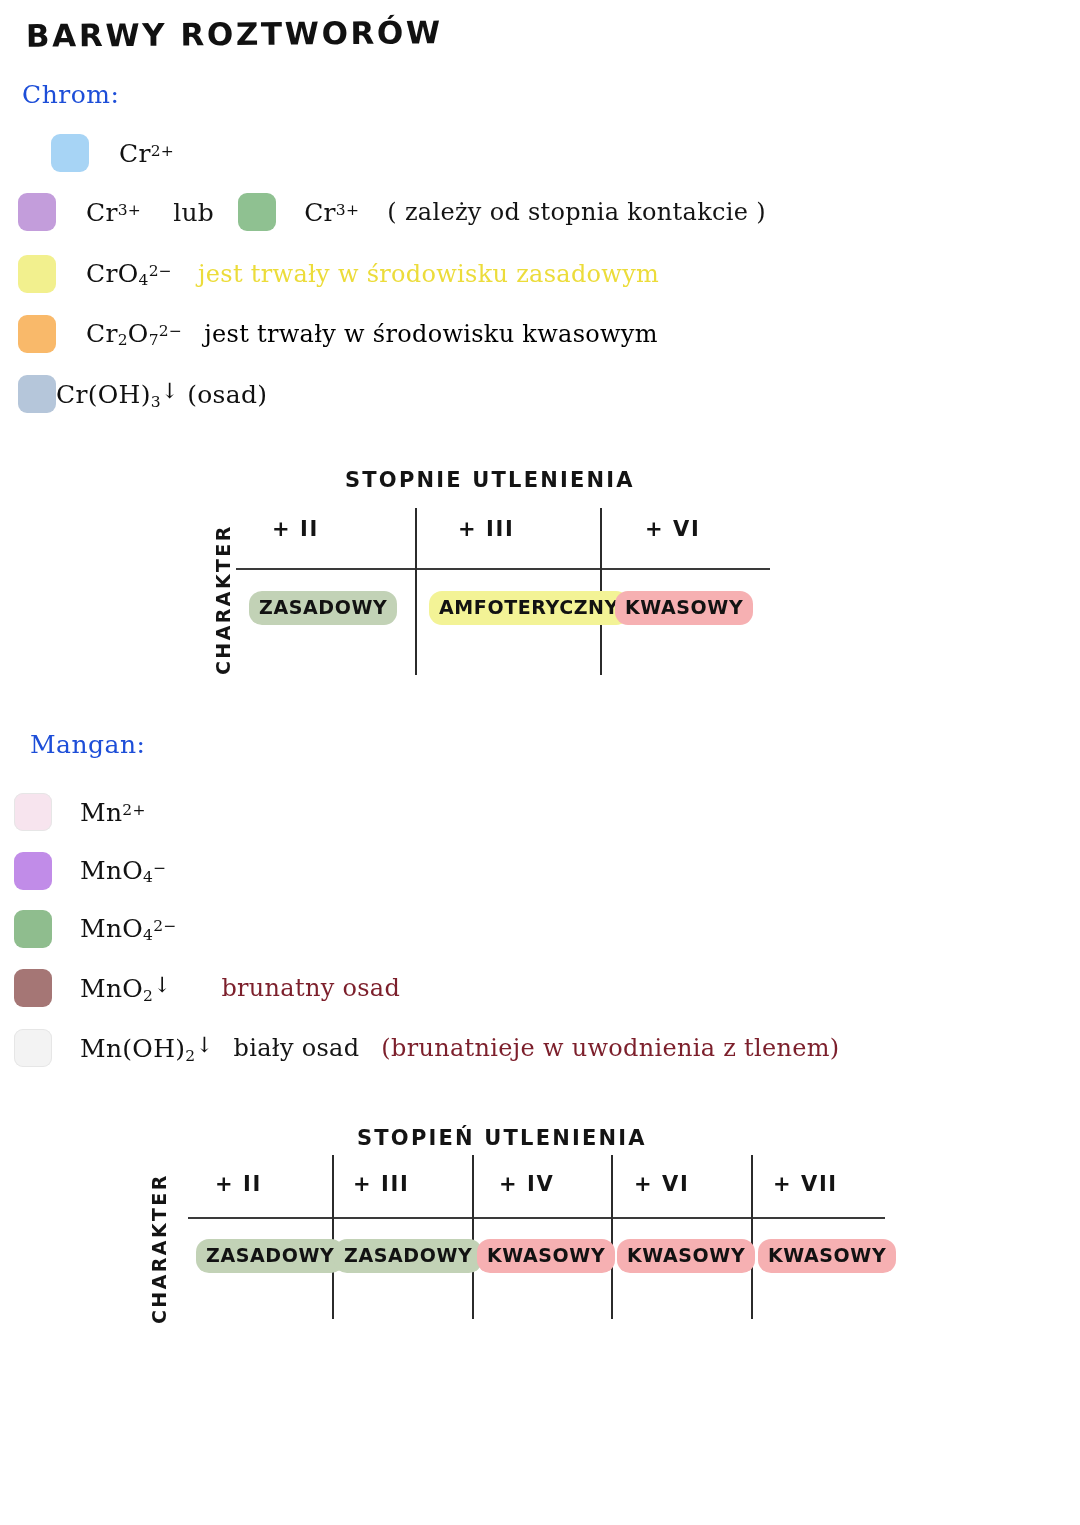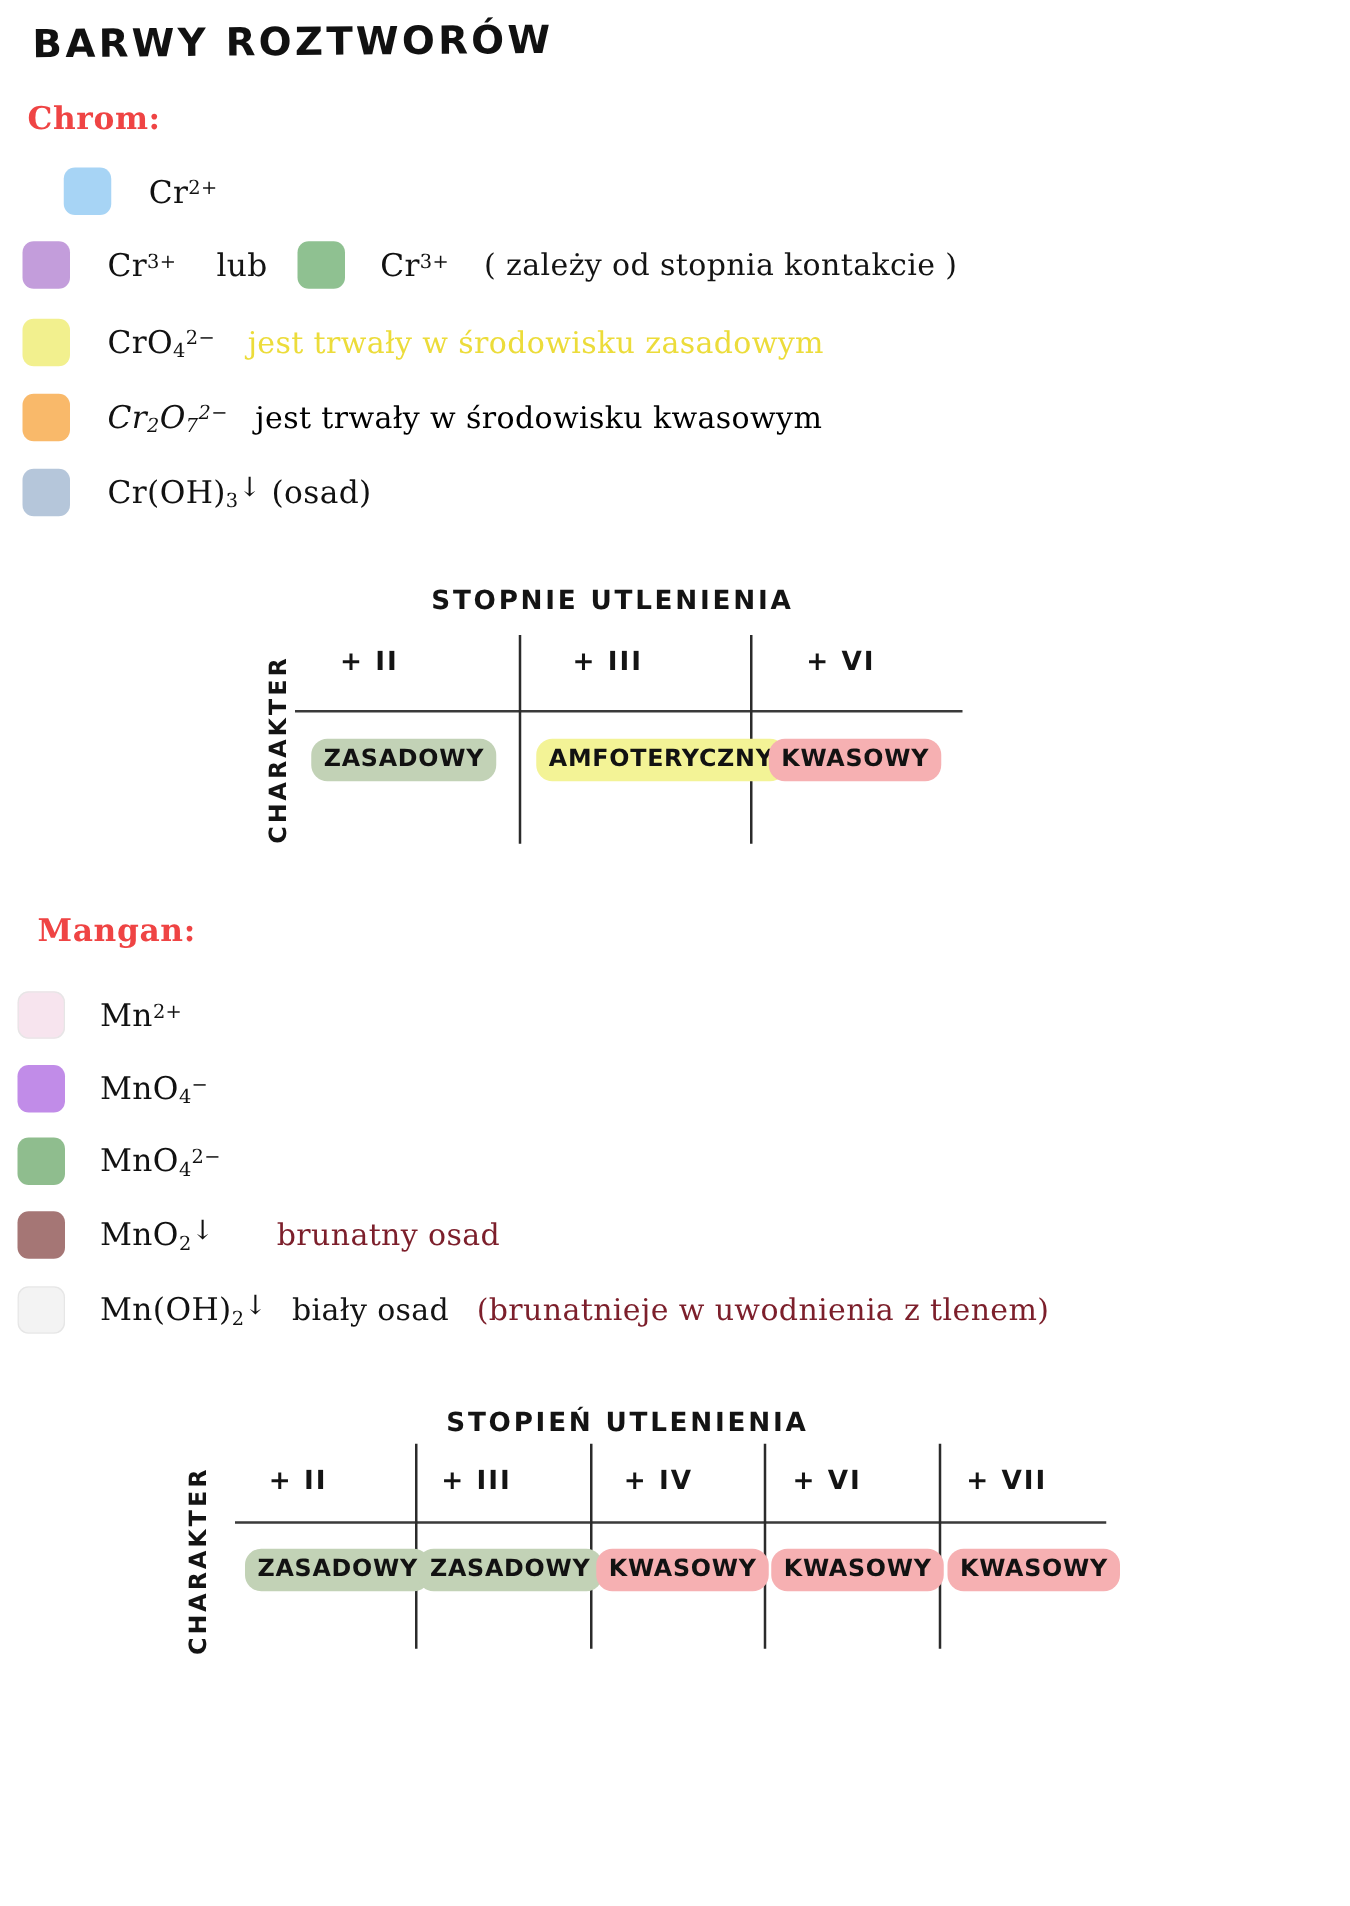--- a/index.html
+++ b/index.html
@@ -32,22 +32,22 @@
     letter-spacing: 2.6px;
     font-family: "DejaVu Sans", sans-serif;
     color: #111111;
     transform: rotate(-0.5deg);
   }
 
   
   .section-head {
     position: absolute;
     font-size: 25px;
-    font-weight: 700;
-    color: #ef4444;
+    font-weight: 400;
+    color: #1d4ed8;
     font-family: "DejaVu Serif", serif;
     letter-spacing: 0.5px;
   }
   #chrom-head { left: 22px; top: 80px; }
   #mangan-head { left: 30px; top: 730px; }
 
   
   .legend-row {
     position: absolute;
     display: flex;
@@ -176,27 +176,27 @@
   </div>
 
   <div class="legend-row" style="left:18px; top:252px;">
     <div class="swatch" style="background:#f2f08e;"></div>
     <div class="formula" style="margin-left:30px;">CrO<sub>4</sub><sup>2−</sup></div>
     <div class="note yellow" style="margin-left:26px;">jest trwały w środowisku  zasadowym</div>
   </div>
 
   <div class="legend-row" style="left:18px; top:312px;">
     <div class="swatch" style="background:#f9b96a;"></div>
-    <div class="formula" style="margin-left:30px;font-style:italic;">Cr<sub>2</sub>O<sub>7</sub><sup>2−</sup></div>
+    <div class="formula" style="margin-left:30px;">Cr<sub>2</sub>O<sub>7</sub><sup>2−</sup></div>
     <div class="note orange" style="margin-left:22px;">jest trwały w środowisku  kwasowym</div>
   </div>
 
   <div class="legend-row" style="left:18px; top:372px;">
     <div class="swatch" style="background:#b5c6da;"></div>
-    <div class="formula" style="margin-left:30px;">Cr(OH)<sub>3</sub><span class="arrow-dn">↓</span> (osad)</div>
+    <div class="formula" style="">Cr(OH)<sub>3</sub><span class="arrow-dn">↓</span> (osad)</div>
   </div>
 
   <div class="table-wrap">
 
     <div class="tbl-title" style="left:345px; top:468px;">STOPNIE UTLENIENIA</div>
 
     <div class="axis-label" style="left:212px; top:553px; height:122px;">CHARAKTER</div>
 
     <div class="hline" style="left:236px; top:568px; width:534px;"></div>
 

